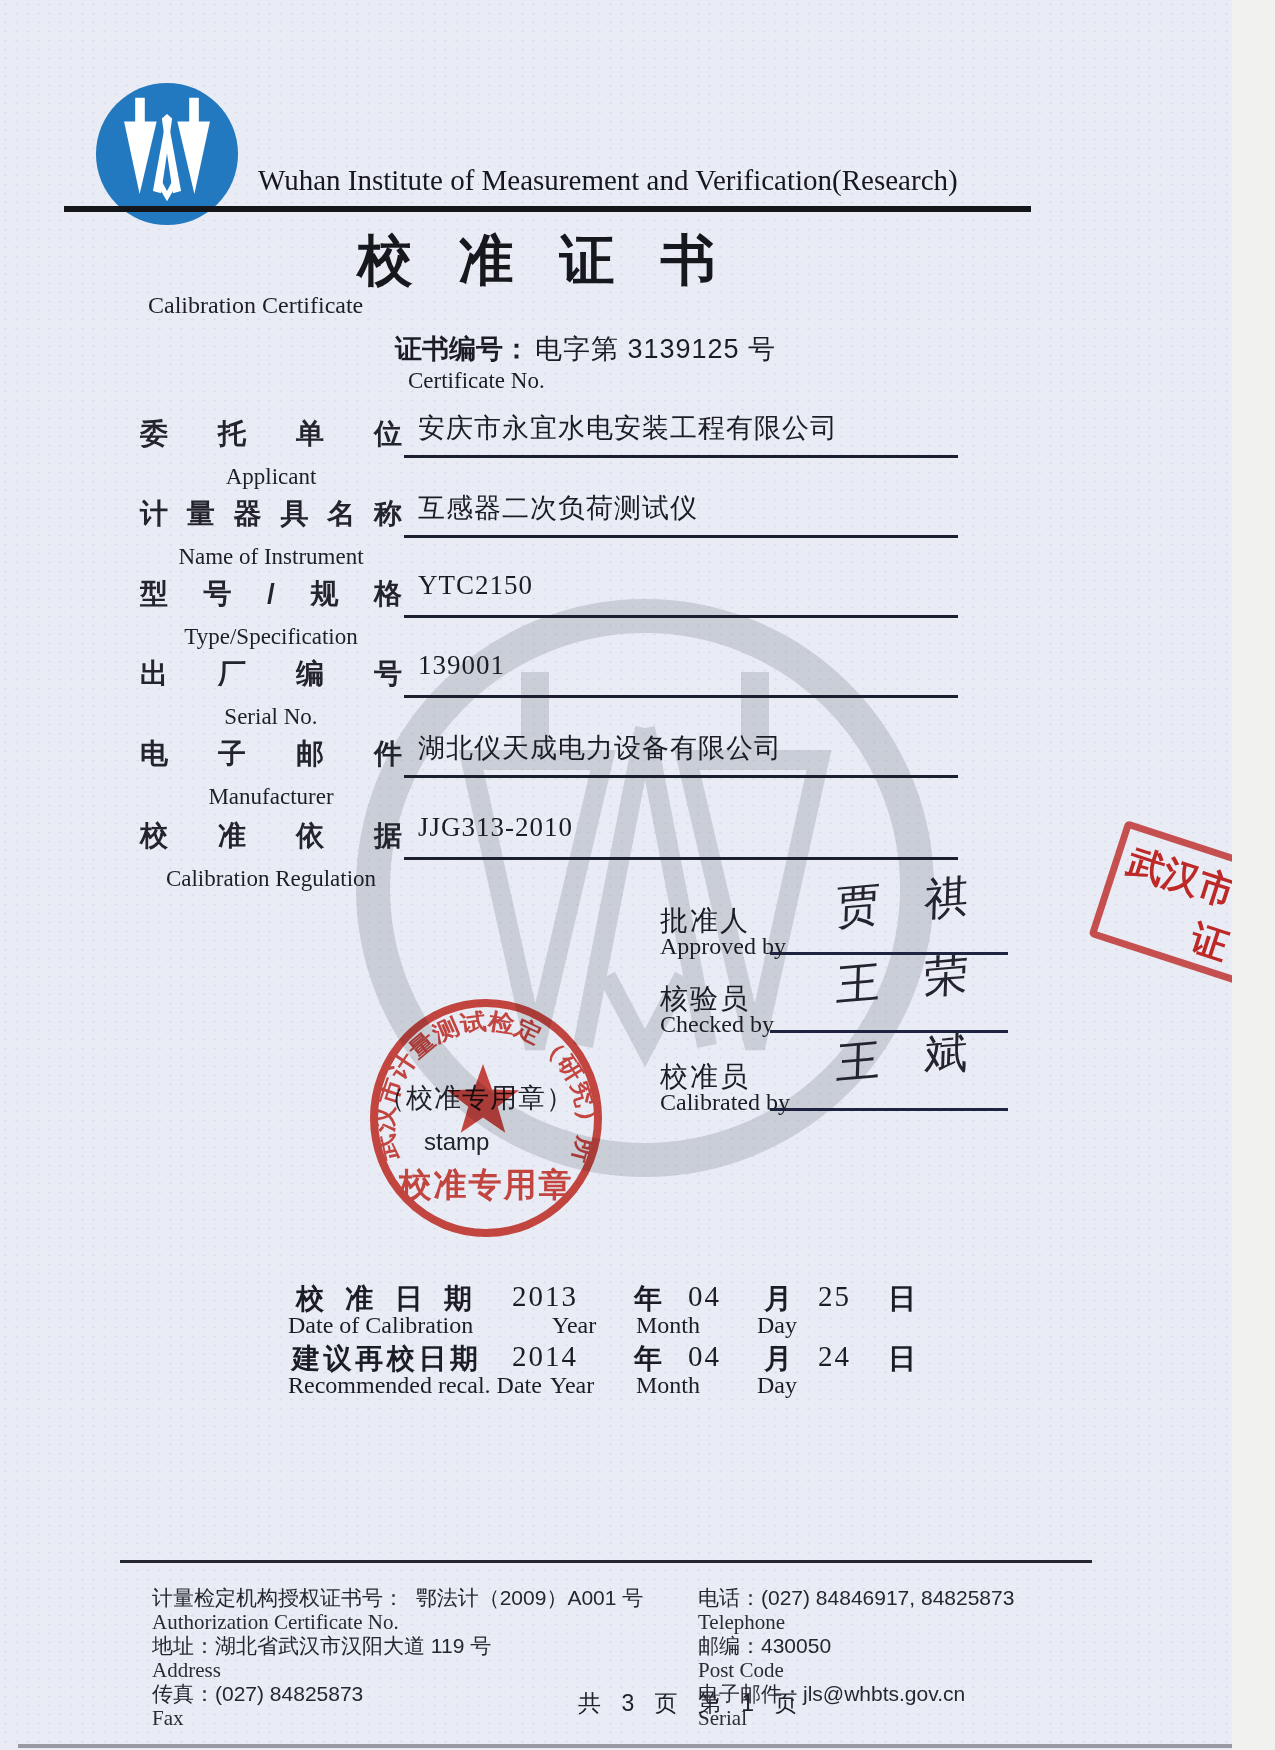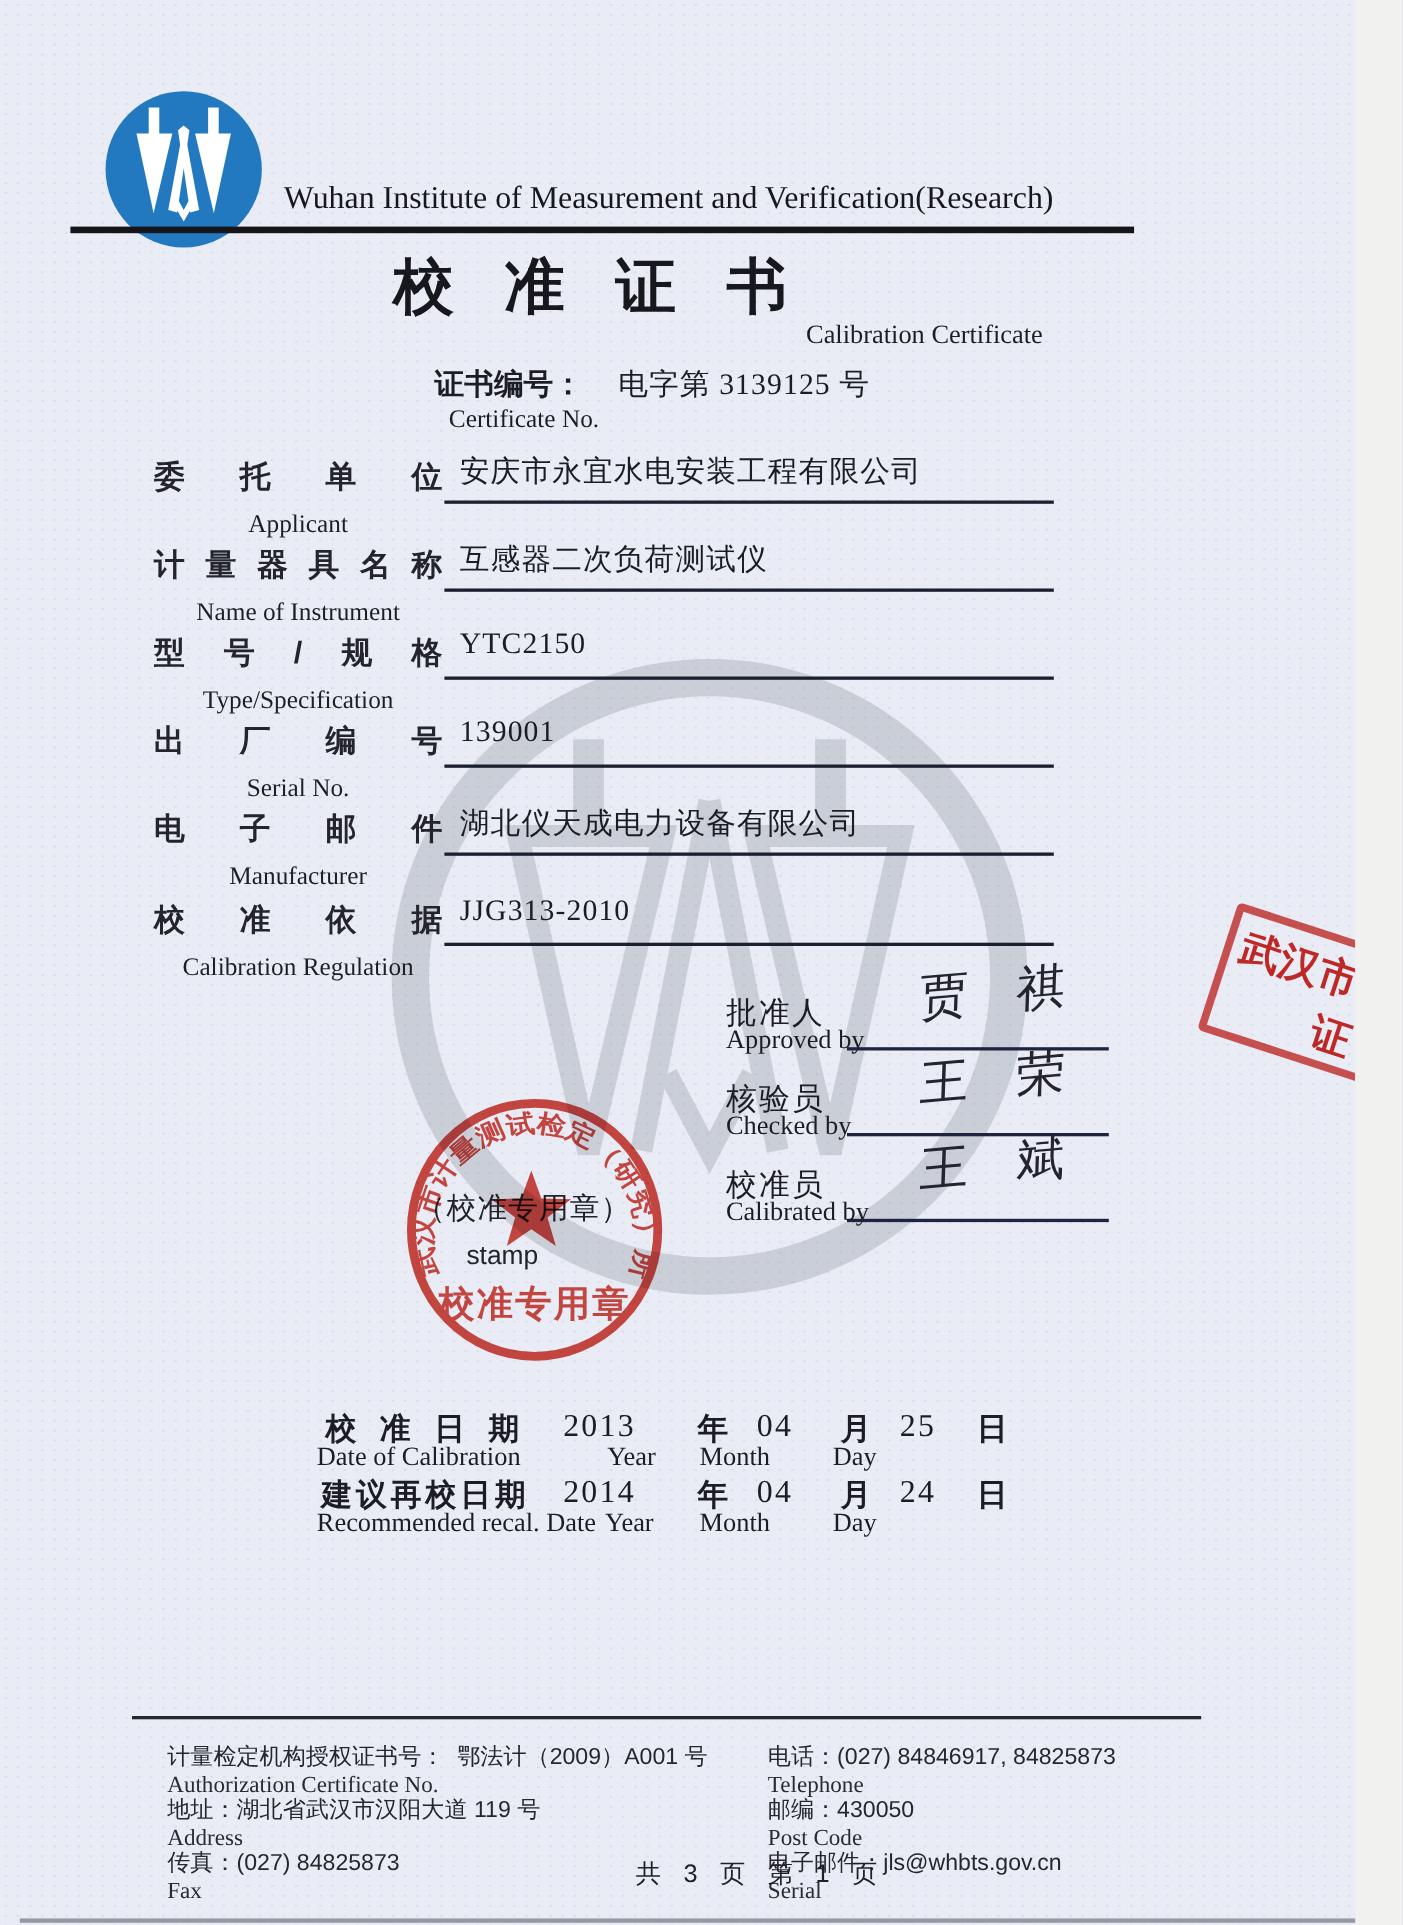--- a/index.html
+++ b/index.html
@@ -18,25 +18,25 @@
 
   
   .logo{left:93px; top:80px;}
   .org-cn{left:256px; top:92px; font-size:60px; font-weight:bold; letter-spacing:0px; color:#17181d; white-space:nowrap;}
   .org-en{left:258px; top:164px; font-size:29px; color:#17181d; white-space:nowrap;}
   .header-rule{left:64px; top:206px; width:967px; height:6px; background:#15161a;}
 
   
   .doc-title{left:148px; top:224px; width:800px; text-align:center; font-size:55px; font-weight:bold;
              letter-spacing:46px; padding-left:23px; box-sizing:border-box; color:#17181d;}
-  .doc-subtitle{left:148px; top:292px; width:800px; text-align:right; font-size:24px; color:#1d1e24;}
+  .doc-subtitle{left:148px; top:292px; width:800px; text-align:left; font-size:24px; color:#1d1e24;}
 
   
   .certno{left:395px; top:331px; font-size:27px; font-weight:bold; white-space:nowrap;}
-  .certno .val{font-family:Liberation Serif, serif; font-weight:normal; margin-left:32px; letter-spacing:1px;}
+  .certno .val{font-family:Liberation Sans, sans-serif; font-weight:normal; margin-left:5px; letter-spacing:1px;}
   .certno-en{left:408px; top:368px; font-size:23px;}
 
   
   .field{left:0; width:1275px; height:80px;}
   .f-cn{position:absolute; left:140px; top:0; width:262px; font-size:28px; font-weight:600; color:#23242c;
         text-align:justify; text-align-last:justify; line-height:32px;}
   .f-val{position:absolute; left:404px; top:-8px; width:554px; height:48px; border-bottom:3px solid #1b2030;
          padding-left:14px; font-size:27px; font-family:"Liberation Serif", serif; letter-spacing:1px; box-sizing:border-box;}
   .f-en{position:absolute; left:140px; top:46px; width:262px; text-align:center; font-size:23px;
         font-family:"Liberation Serif", serif; color:#1d1e26;}

